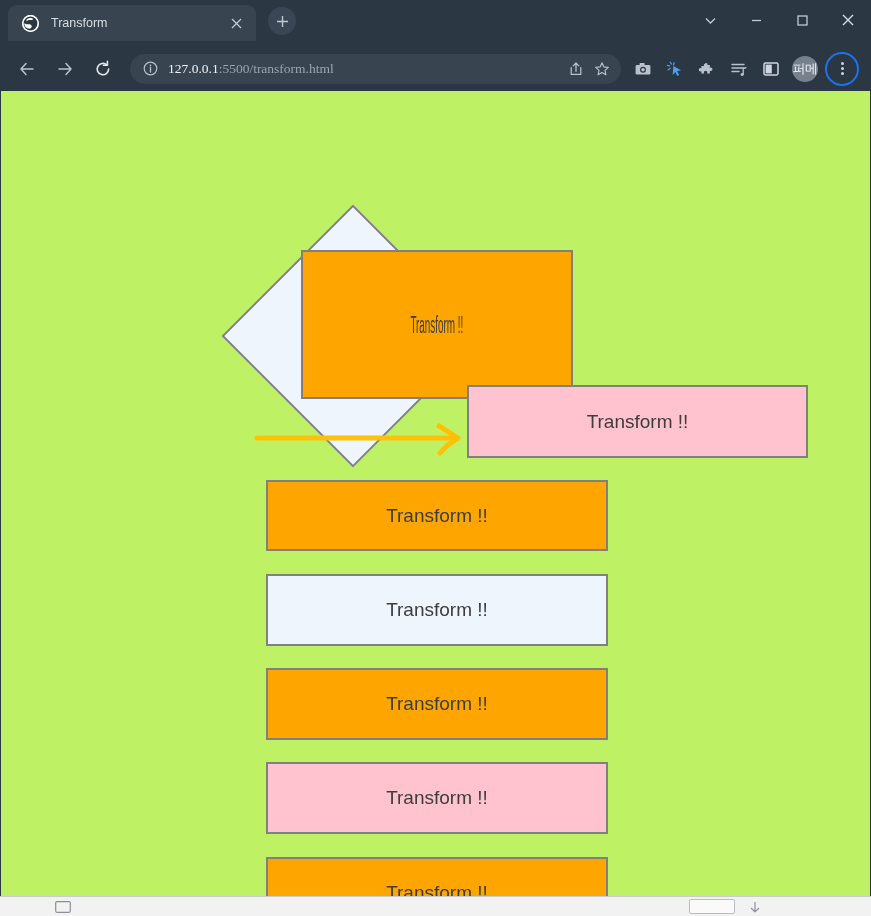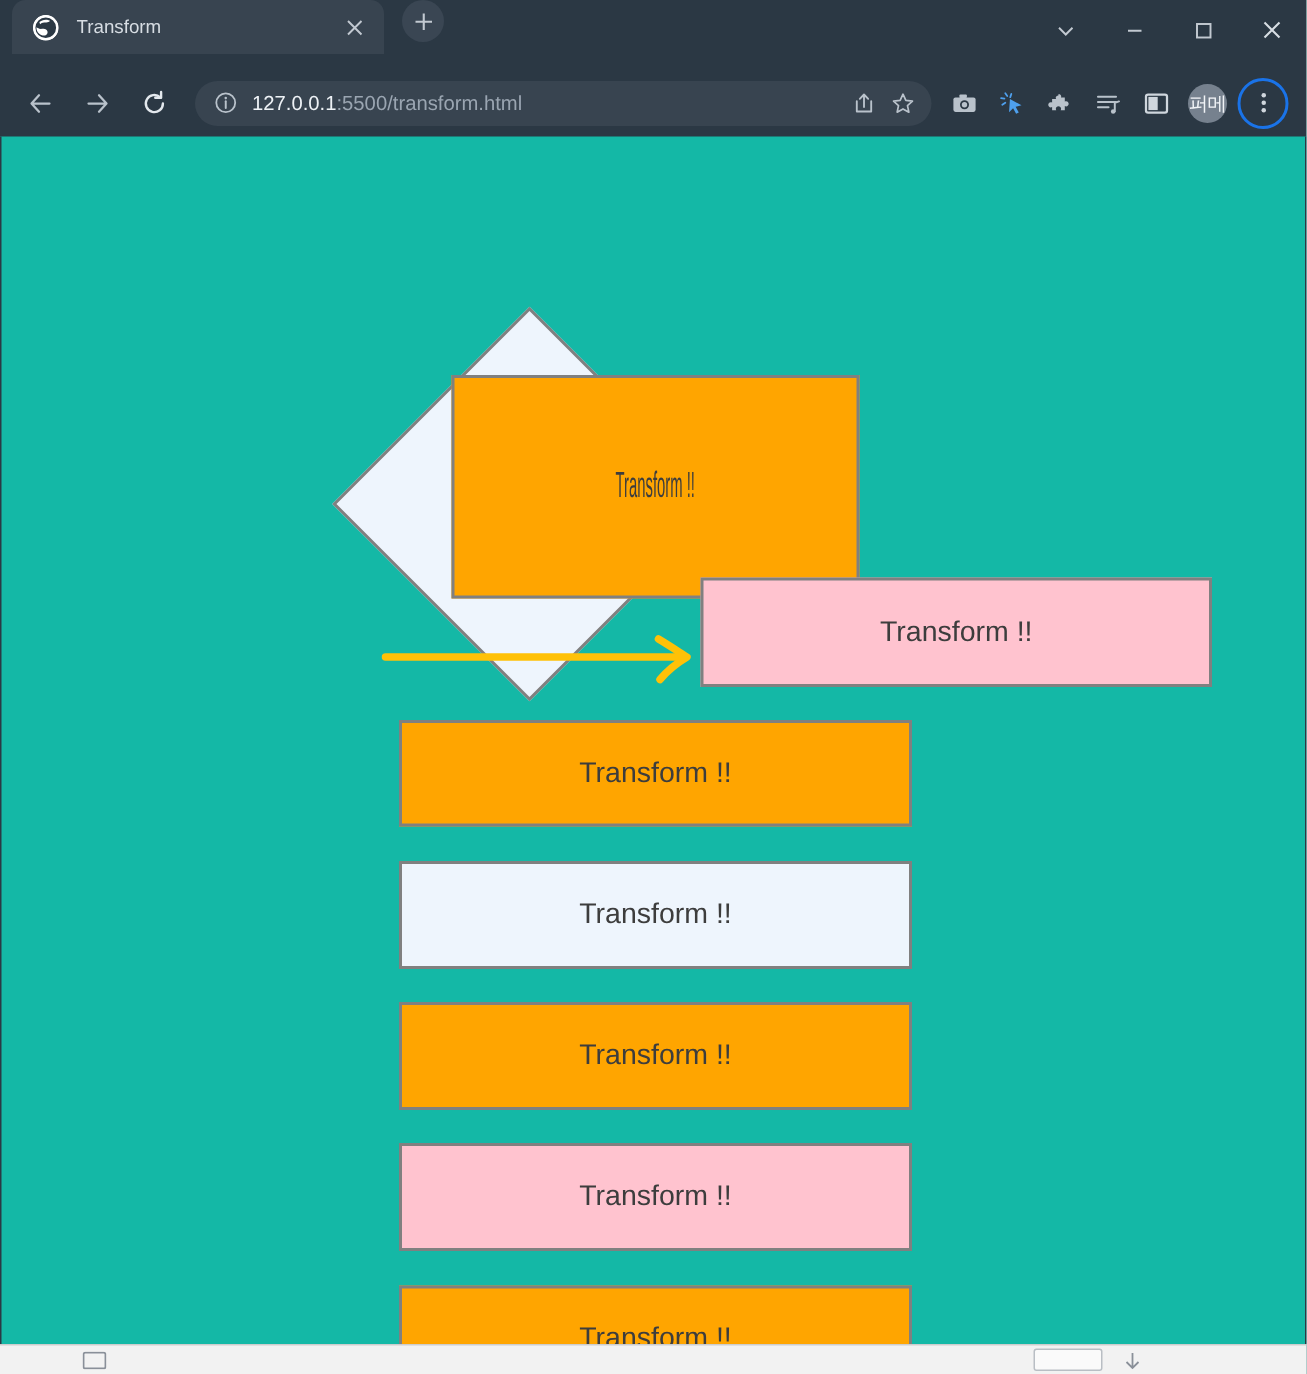--- a/index.html
+++ b/index.html
@@ -23,21 +23,21 @@
     display: flex;
     flex-direction: column;
     position: relative;
   }
 
   
   .tabstrip {
     height: 46px;
     background: #2b3844;
     display: flex;
-    align-items: flex-start;
+    align-items: center;
     padding-left: 8px;
     position: relative;
     flex: none;
   }
   .tab {
     width: 248px;
     height: 36px;
     background: #384450;
     border-radius: 9px 9px 0 0;
     display: flex;
@@ -145,20 +145,21 @@
     flex: none;
   }
   .omni-url {
     font-size: 13.5px;
     color: #9aa5b1;
     margin-left: 8px;
     white-space: nowrap;
     overflow: hidden;
     flex: 1;
     min-width: 0;
+    font-family: Liberation Serif, serif;
   }
   .omni-url .host { color: #eef2f6; }
   .omni-actions {
     display: flex;
     align-items: center;
     flex: none;
   }
   .ombtn {
     width: 26px;
     height: 26px;
@@ -207,21 +208,21 @@
     width: 3px;
     height: 3px;
     border-radius: 50%;
     background: #cfd6dd;
     margin: 1px 0;
   }
 
   
   .viewport {
     flex: 1;
-    background: #14b8a6;
+    background: #bef264;
     position: relative;
     overflow: hidden;
     border-left: 1px solid #2b3844;
     border-right: 1px solid #2b3844;
   }
   .canvas {
     position: absolute;
     inset: 0;
     overflow: hidden;
   }

